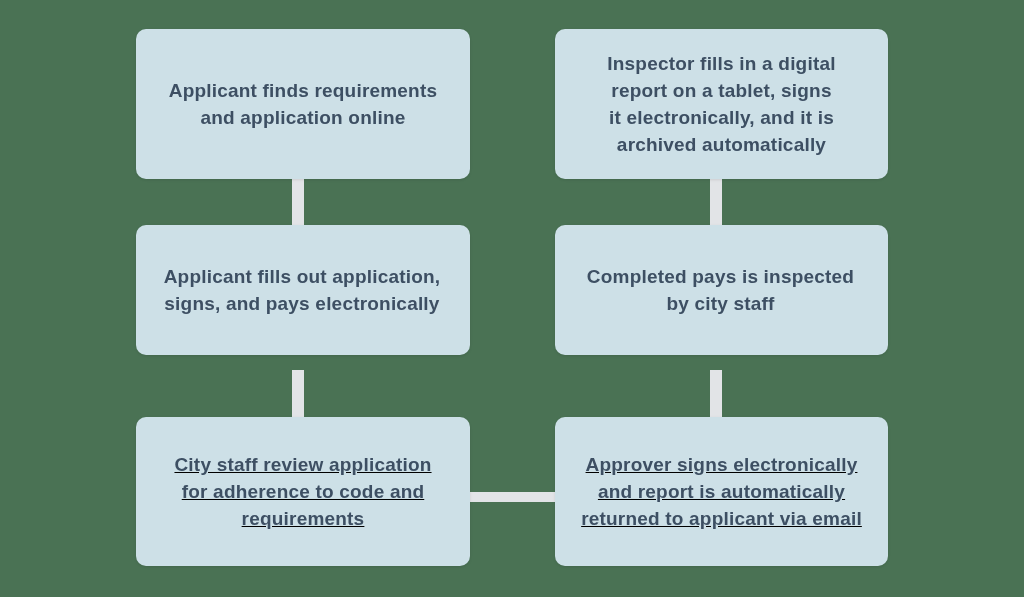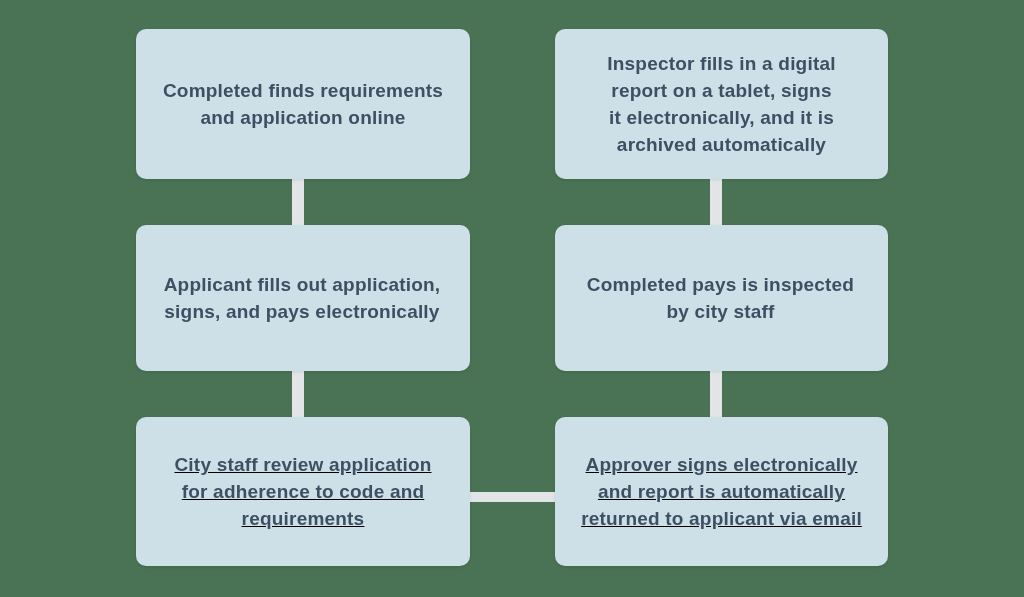--- a/index.html
+++ b/index.html
@@ -43,36 +43,36 @@
     color:var(--text);
     font-size:19px;
     font-weight:700;
     line-height:27px;
     letter-spacing:0.2px;
     white-space:pre-line;
   }
   .col-left {left:136px;width:334px;}
   .col-right{left:555px;width:333px;}
   .row-1{top:29px;height:150px;justify-content:center;}
-  .row-2{top:225px;height:146px;padding-left:10px;}
+  .row-2{top:225px;height:130px;padding-left:10px;}
   .row-3{top:417px;height:149px;text-decoration:underline;}
 </style>
 </head>
 <body>
 
 <div class="canvas">
 
   <div class="connector vc" id="vc-left-1"></div>
   <div class="connector vc" id="vc-left-2"></div>
   <div class="connector" id="hc-bottom"></div>
   <div class="connector vc" id="vc-right-2"></div>
   <div class="connector vc" id="vc-right-1"></div>
 
   <div class="box col-left row-1">
-    <span class="box-label">Completed finds requirements
+    <span class="box-label">Applicant finds requirements
 and application online</span>
   </div>
 
   <div class="box col-left row-2">
     <span class="box-label">Applicant fills out application,
 signs, and pays electronically</span>
   </div>
 
   <div class="box col-left row-3">
     <span class="box-label">City staff review application

